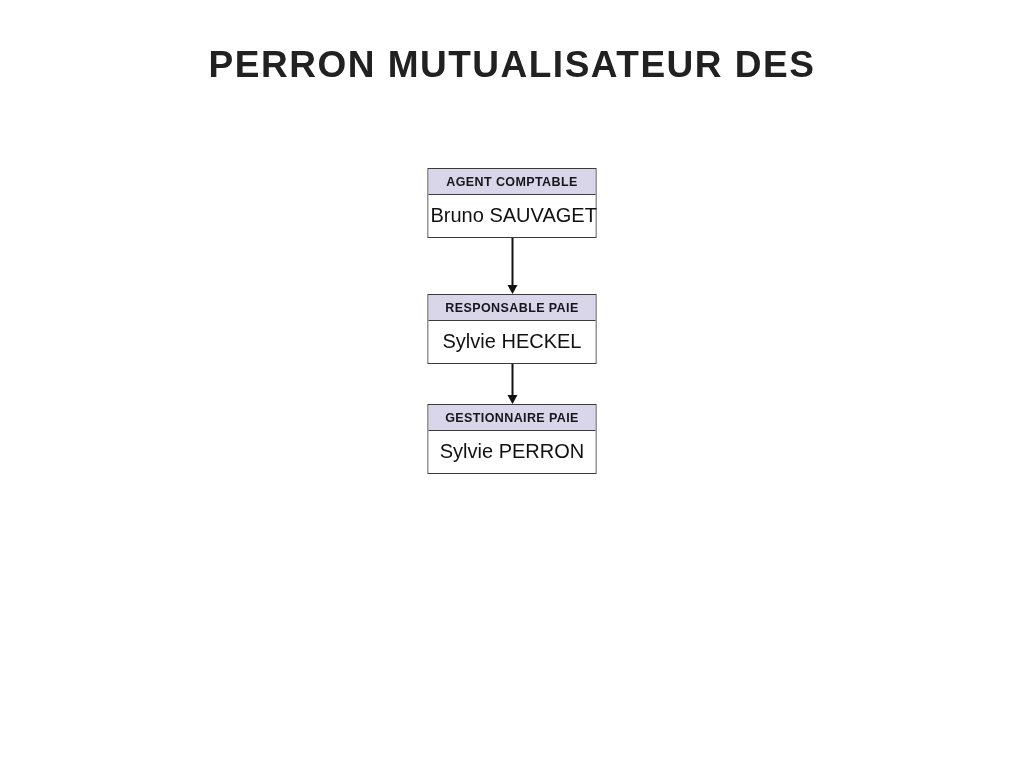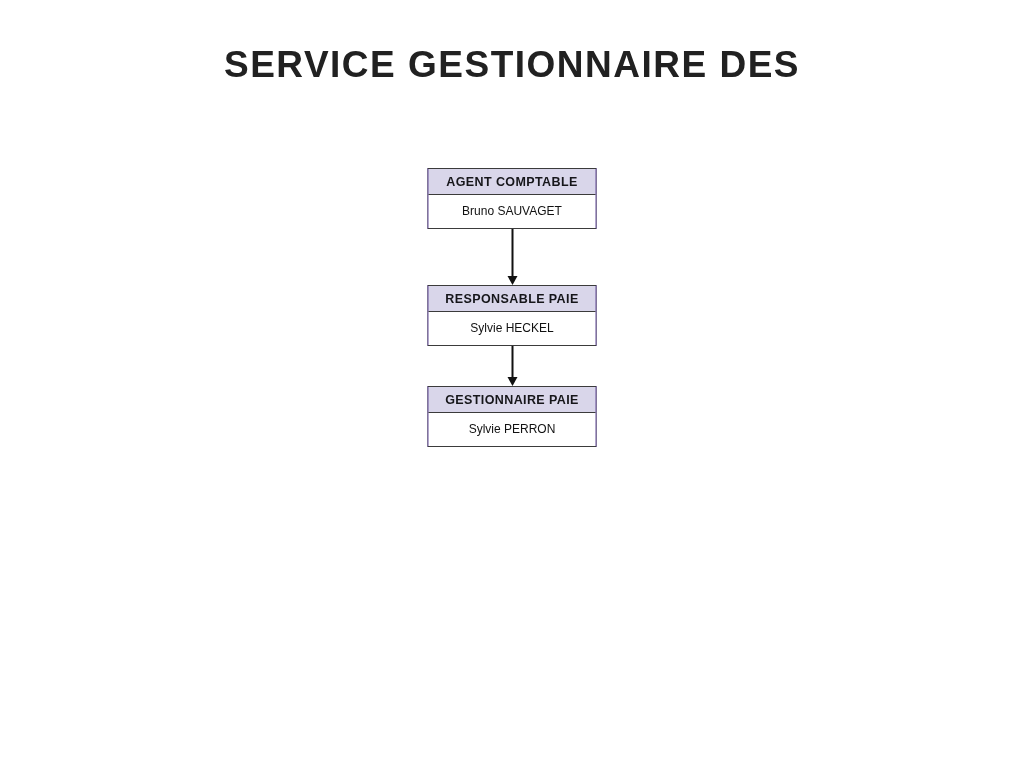--- a/index.html
+++ b/index.html
@@ -33,37 +33,37 @@
     top: 168px;
     left: 50%;
     transform: translateX(-50%);
     display: flex;
     flex-direction: column;
     align-items: center;
   }
   .org-box {
     width: 169px;
     border: 1.5px solid #3b3b3b;
-    background: #8b5cf6;
+    background: #e5e5e5;
   }
   .org-box-header {
     background: #d9d6ea;
     border-bottom: 1.5px solid #3b3b3b;
     text-align: center;
     font-size: 12.5px;
     font-weight: bold;
     letter-spacing: 0.4px;
     color: #16161a;
     padding: 6px 2px 5px 2px;
     white-space: nowrap;
   }
   .org-box-body {
     background: #ffffff;
     text-align: center;
-    font-size: 12px;
+    font-size: 20px;
     color: #111111;
     padding: 9px 2px 10px 2px;
     white-space: nowrap;
   }
   .connector {
     display: flex;
     flex-direction: column;
     align-items: center;
   }
   .connector-line {
@@ -79,21 +79,21 @@
     border-right: 5.5px solid transparent;
     border-top: 9px solid #111111;
   }
 </style>
 </head>
 <body>
 
 <div class="page">
 
   <div class="title">
-    <div>SERVICE GESTIONNAIRE DES</div>
+    <div>PERRON MUTUALISATEUR DES</div>
   </div>
 
   <div class="chart">
 
     <div class="org-box">
       <div class="org-box-header">AGENT COMPTABLE</div>
       <div class="org-box-body">Bruno SAUVAGET</div>
     </div>
 
     <div class="connector">

